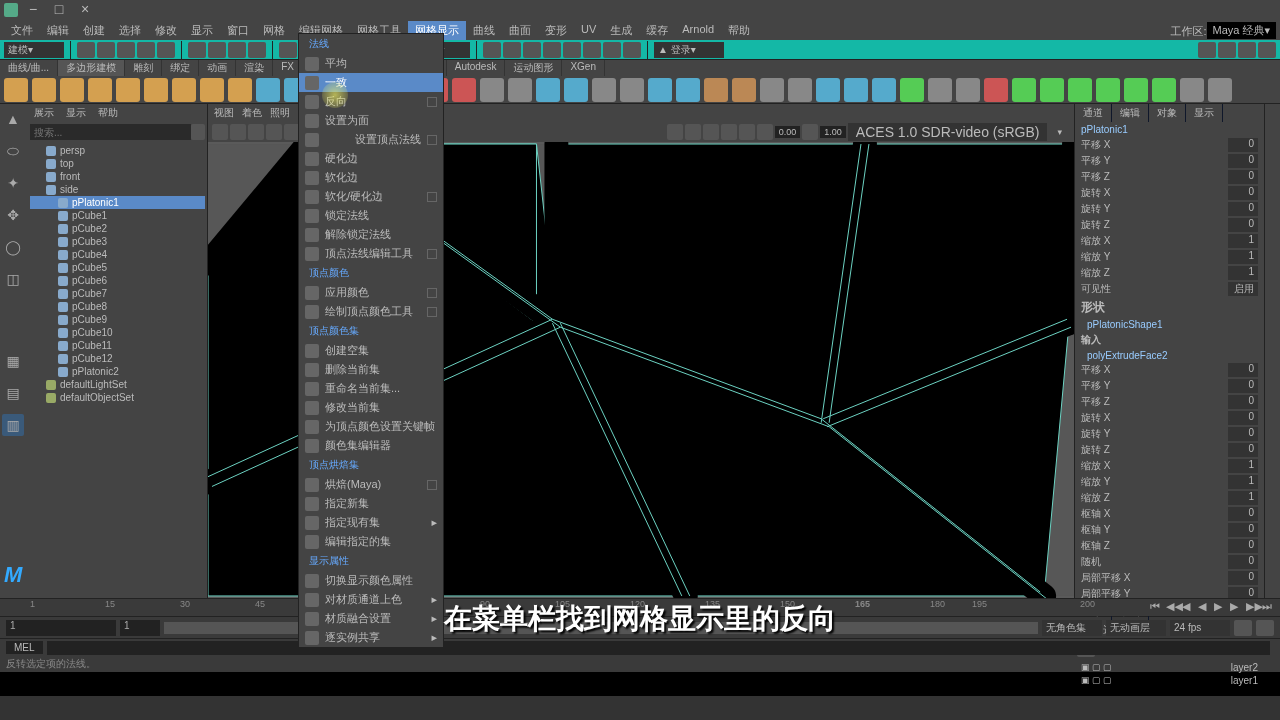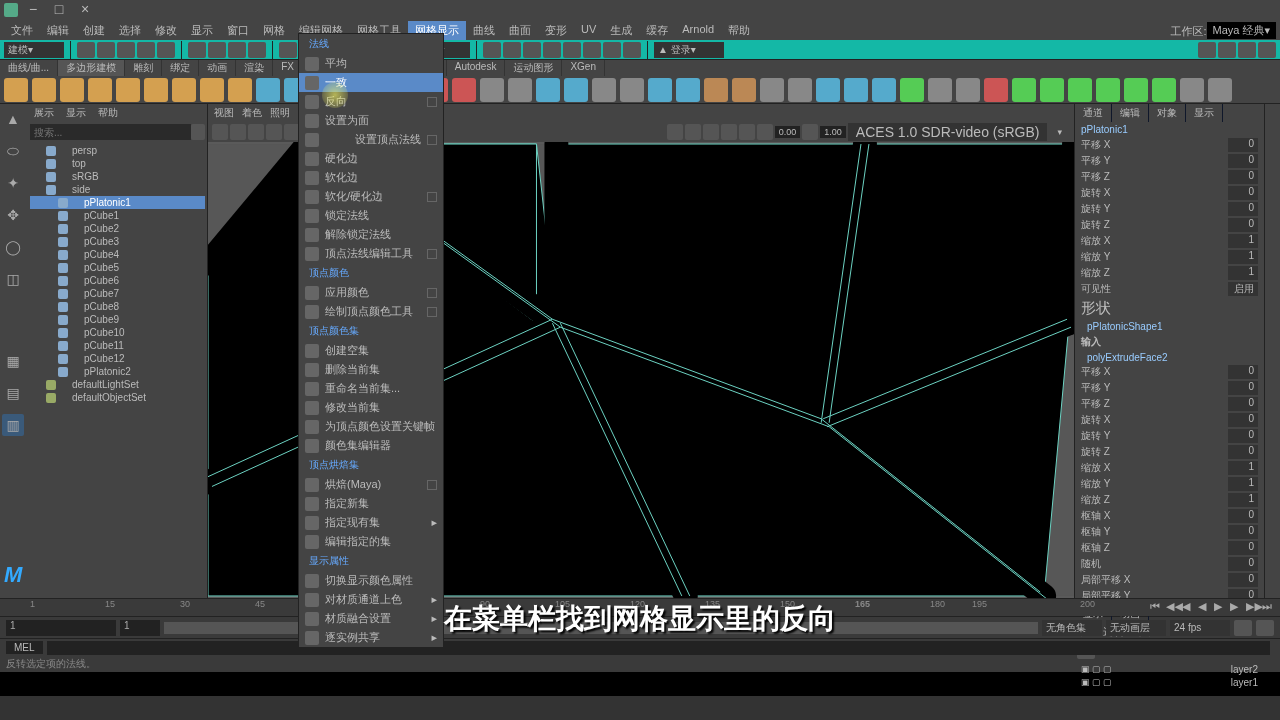--- a/index.html
+++ b/index.html
@@ -22,21 +22,21 @@
 .shelf-icon { width: 24px; height: 24px; border-radius: 3px; cursor: pointer; }
 .main { display: flex; height: 494px; }
 .left-tools { width: 28px; background: #444; display: flex; flex-direction: column; padding: 4px 2px; gap: 10px; }
 .tool-icon { width: 22px; height: 22px; border-radius: 2px; cursor: pointer; display:flex;align-items:center;justify-content:center;color:#aaa;font-size:14px; }
 .outliner { width: 180px; background: #444; border-right: 1px solid #222; display: flex; flex-direction: column; }
 .panel-header { background: #3a3a3a; padding: 3px 6px; font-size: 11px; border-bottom: 1px solid #222; }
 .panel-menu { display: flex; gap: 12px; padding: 2px 6px; font-size: 10px; }
 .search-row { display: flex; padding: 2px; }
 .search-input { flex: 1; background: #2a2a2a; border: none; color: #888; padding: 2px 4px; font-size: 10px; }
 .tree { padding: 2px; overflow: auto; }
-.tree-item { padding: 1px 4px; display: flex; align-items: center; gap: 16px; font-size: 10px; cursor: pointer; }
+.tree-item { padding: 1px 4px; display: flex; align-items: center; gap: 4px; font-size: 10px; cursor: pointer; }
 .tree-item.selected { background: #5a8ac8; color: #fff; }
 .tree-icon { width: 10px; height: 10px; border-radius: 2px; }
 .viewport-area { flex: 1; display: flex; flex-direction: column; position: relative; }
 .vp-menu { display: flex; gap: 8px; padding: 2px 6px; font-size: 10px; background: #444; }
 .vp-toolbar { display: flex; gap: 2px; padding: 2px 4px; background: #444; align-items: center; height: 20px; }
 .vp-tool { width: 16px; height: 16px; background: #555; border-radius: 2px; }
 .viewport { flex: 1; background: #5a5a5a; position: relative; overflow: hidden; }
 .channel-box { width: 190px; background: #444; border-left: 1px solid #222; display: flex; flex-direction: column; }
 .ch-tabs { display: flex; font-size: 10px; }
 .ch-tab { padding: 2px 8px; border-right: 1px solid #0f172a; }
@@ -233,21 +233,21 @@
         <div class="tree-item" style="padding-left: 16px;">
           <div class="tree-icon" style="background: rgb(136, 170, 204);"></div>
           <span>persp</span>
         </div>
         <div class="tree-item" style="padding-left: 16px;">
           <div class="tree-icon" style="background: rgb(136, 170, 204);"></div>
           <span>top</span>
         </div>
         <div class="tree-item" style="padding-left: 16px;">
           <div class="tree-icon" style="background: rgb(136, 170, 204);"></div>
-          <span>sRGB</span>
+          <span>front</span>
         </div>
         <div class="tree-item" style="padding-left: 16px;">
           <div class="tree-icon" style="background: rgb(136, 170, 204);"></div>
           <span>side</span>
         </div>
         <div class="tree-item selected" style="padding-left: 28px;">
           <div class="tree-icon" style="background: rgb(136, 170, 204);"></div>
           <span>pPlatonic1</span>
         </div>
         <div class="tree-item" style="padding-left: 28px;">
@@ -433,21 +433,21 @@
         </div>
         <div class="ch-row">
           <span>缩放 Z</span>
           <span class="ch-val">1</span>
         </div>
         <div class="ch-row">
           <span>可见性</span>
           <span class="ch-val">启用</span>
         </div>
       </div>
-    <div style="padding:2px 6px;font-size:15px;font-weight:normal">形状</div>
+    <div style="padding:2px 6px;font-size:12px;font-weight:bold">形状</div>
     <div style="padding:1px 12px;font-size:10px;color:#9cf">pPlatonicShape1</div>
     <div style="padding:2px 6px;font-size:10px;font-weight:bold">输入</div>
     <div style="padding:1px 12px;font-size:10px;color:#9cf">polyExtrudeFace2</div>
     <div id="ch-inrows">
         <div class="ch-row">
           <span>平移 X</span>
           <span class="ch-val">0</span>
         </div>
         <div class="ch-row">
           <span>平移 Y</span>

